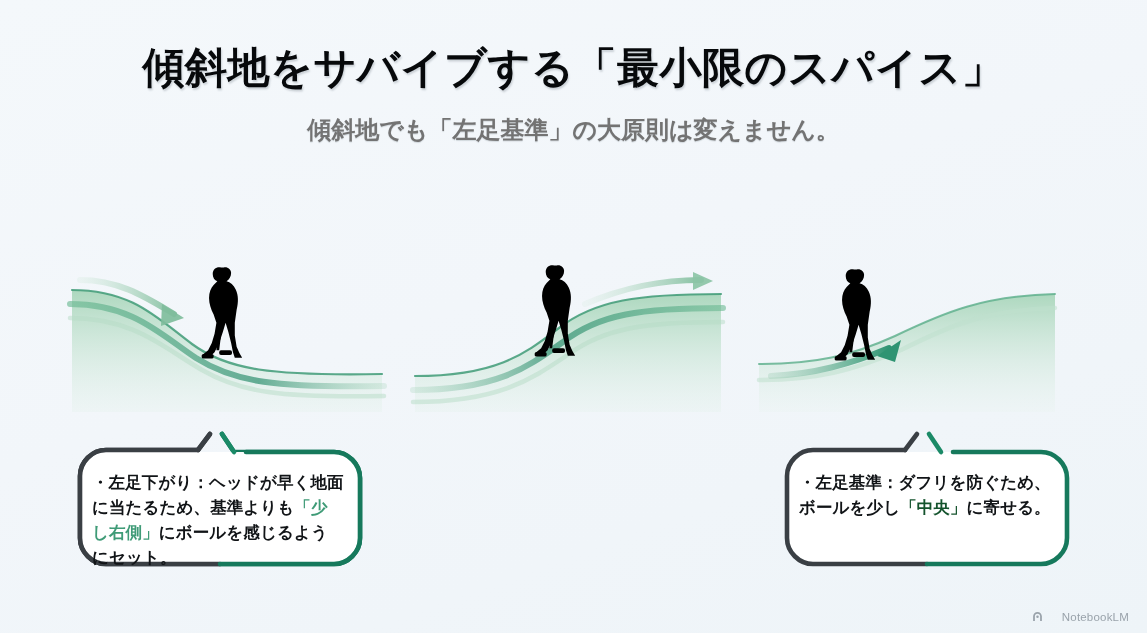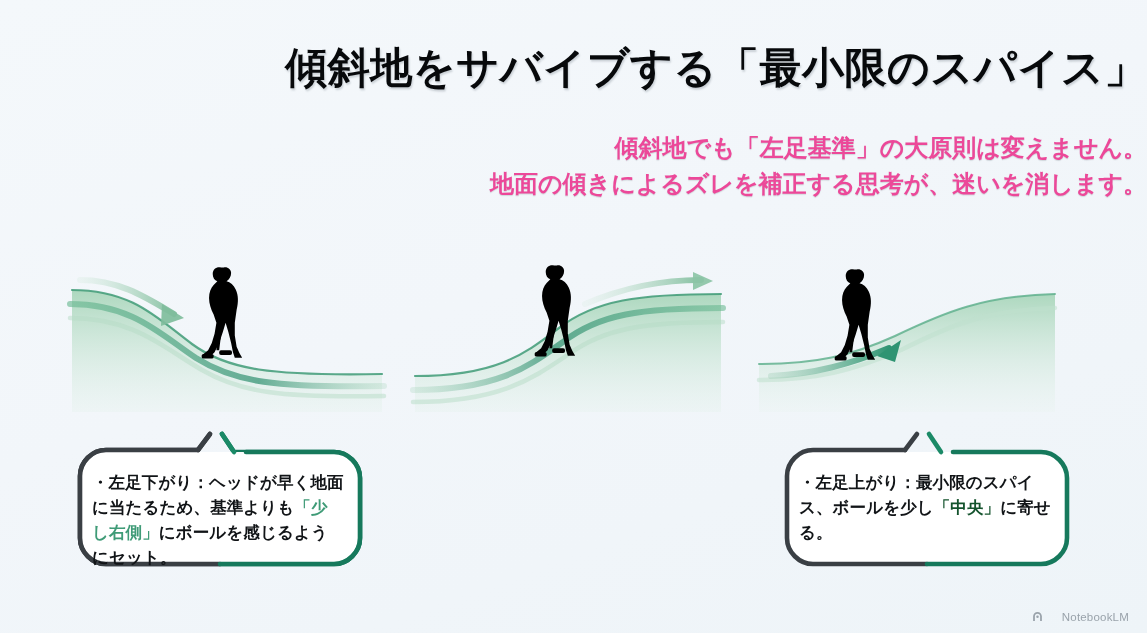--- a/index.html
+++ b/index.html
@@ -10,37 +10,37 @@
     width: 1147px;
     height: 633px;
     background: linear-gradient(160deg, #f4f8fb 0%, #f2f6fa 45%, #eef4f8 100%);
     font-family: "Liberation Sans", "DejaVu Sans", sans-serif;
     overflow: hidden;
     position: relative;
   }
 
   
   .header {
-    text-align: right;
+    text-align: center;
     padding-top: 44px;
   }
   .slide-title {
     font-size: 42px;
     font-weight: 700;
     color: #07090b;
     letter-spacing: 0.5px;
     line-height: 1.15;
     margin: 0;
     text-shadow: 1px 2px 2px rgba(40,55,70,0.20);
   }
   .subtitle-block {
-    margin-top: 38px;
+    margin-top: 20px;
     font-size: 24px;
     font-weight: 700;
-    color: #ec4899;
+    color: #737373;
     line-height: 1.5;
     text-shadow: 0px 1px 1px rgba(40,55,70,0.16);
   }
   .subtitle-line { display: block; }
 
   
   .panels {
     position: absolute;
     top: 252px;
     left: 0;
@@ -112,21 +112,20 @@
   }
   .watermark svg { display: block; }
 </style>
 </head>
 <body>
 
 <div class="header">
   <h1 class="slide-title">傾斜地をサバイブする「最小限のスパイス」</h1>
   <div class="subtitle-block">
     <span class="subtitle-line">傾斜地でも「左足基準」の大原則は変えません。</span>
-    <span class="subtitle-line">地面の傾きによるズレを補正する思考が、迷いを消します。</span>
   </div>
 </div>
 
 <div class="panels">
 
   <div class="panel">
     <svg width="330" height="160" viewBox="0 0 330 160">
       <defs>
         <linearGradient id="g1" x1="0" y1="0" x2="0" y2="1">
           <stop offset="0%" stop-color="#a9d6bb" stop-opacity="0.95"></stop>
@@ -258,21 +257,21 @@
 
   <div class="callout">
     <svg class="bubble-frame" width="300" height="138" viewBox="0 0 300 138">
       <path d="M36,22 L264,22 C278,22 288,34 288,48 L288,108 C288,121 277,132 264,132 L36,132 C23,132 12,121 12,108 L12,46 C12,33 23,22 36,22 Z" fill="#ffffff" opacity="0.98"></path>
       <path d="M128,20 L140,4" fill="none" stroke="#3a3f44" stroke-width="4.6" stroke-linecap="round"></path>
       <path d="M128,20 L36,20 C22,20 10,32 10,46 L10,108 C10,122 22,134 36,134 L150,134" fill="none" stroke="#3a3f44" stroke-width="4.6" stroke-linecap="round"></path>
       <path d="M152,4 L164,22" fill="none" stroke="#1b8a67" stroke-width="4.6" stroke-linecap="round"></path>
       <path d="M176,22 L264,22 C278,22 290,34 290,48 L290,108 C290,122 278,134 264,134 L150,134" fill="none" stroke="#16795c" stroke-width="4.6" stroke-linecap="round"></path>
     </svg>
     <div class="bubble-text">
-      <span>・</span><span>左足上がり：最小限のスパイス、ボールを少し</span><span class="hl-dark">「中央」</span><span>に寄せる。</span>
+      <span>・</span><span>左足基準：ダフリを防ぐため、ボールを少し</span><span class="hl-dark">「中央」</span><span>に寄せる。</span>
     </div>
   </div>
 
 </div>
 
 <div class="watermark">
   <svg width="13" height="13" viewBox="0 0 16 16">
     <path d="M8 2.4c-3 0-5.4 2.4-5.4 5.4v5.8h2.2V7.8a3.2 3.2 0 0 1 6.4 0v5.8h2.2V7.8c0-3-2.4-5.4-5.4-5.4z" fill="#9aa3ab"></path>
     <circle cx="8" cy="8.2" r="1.5" fill="#9aa3ab"></circle>
   </svg>

